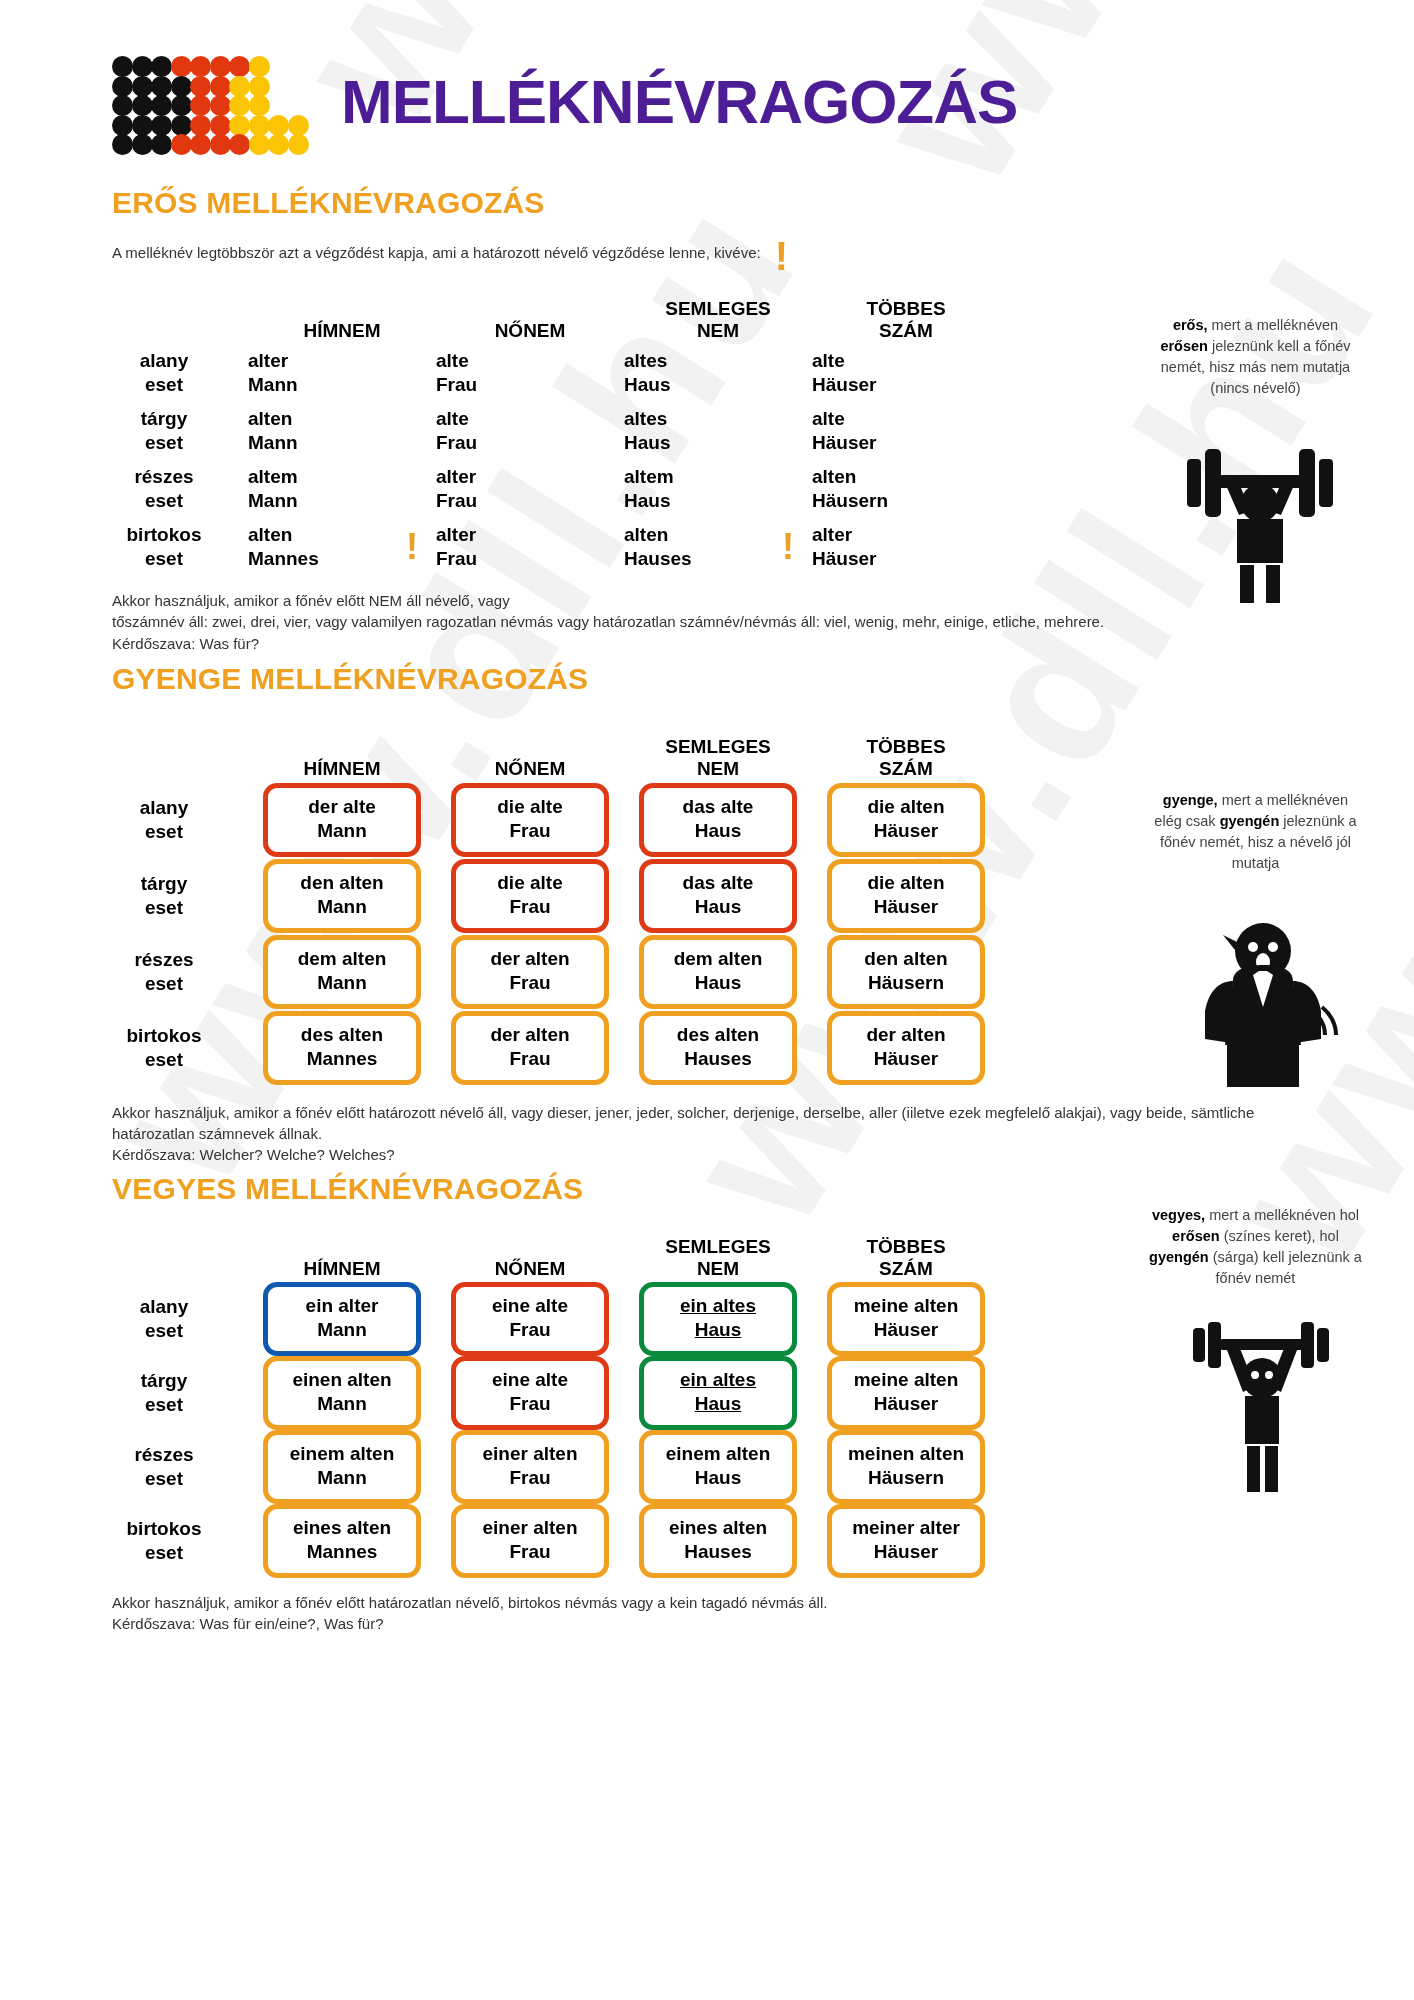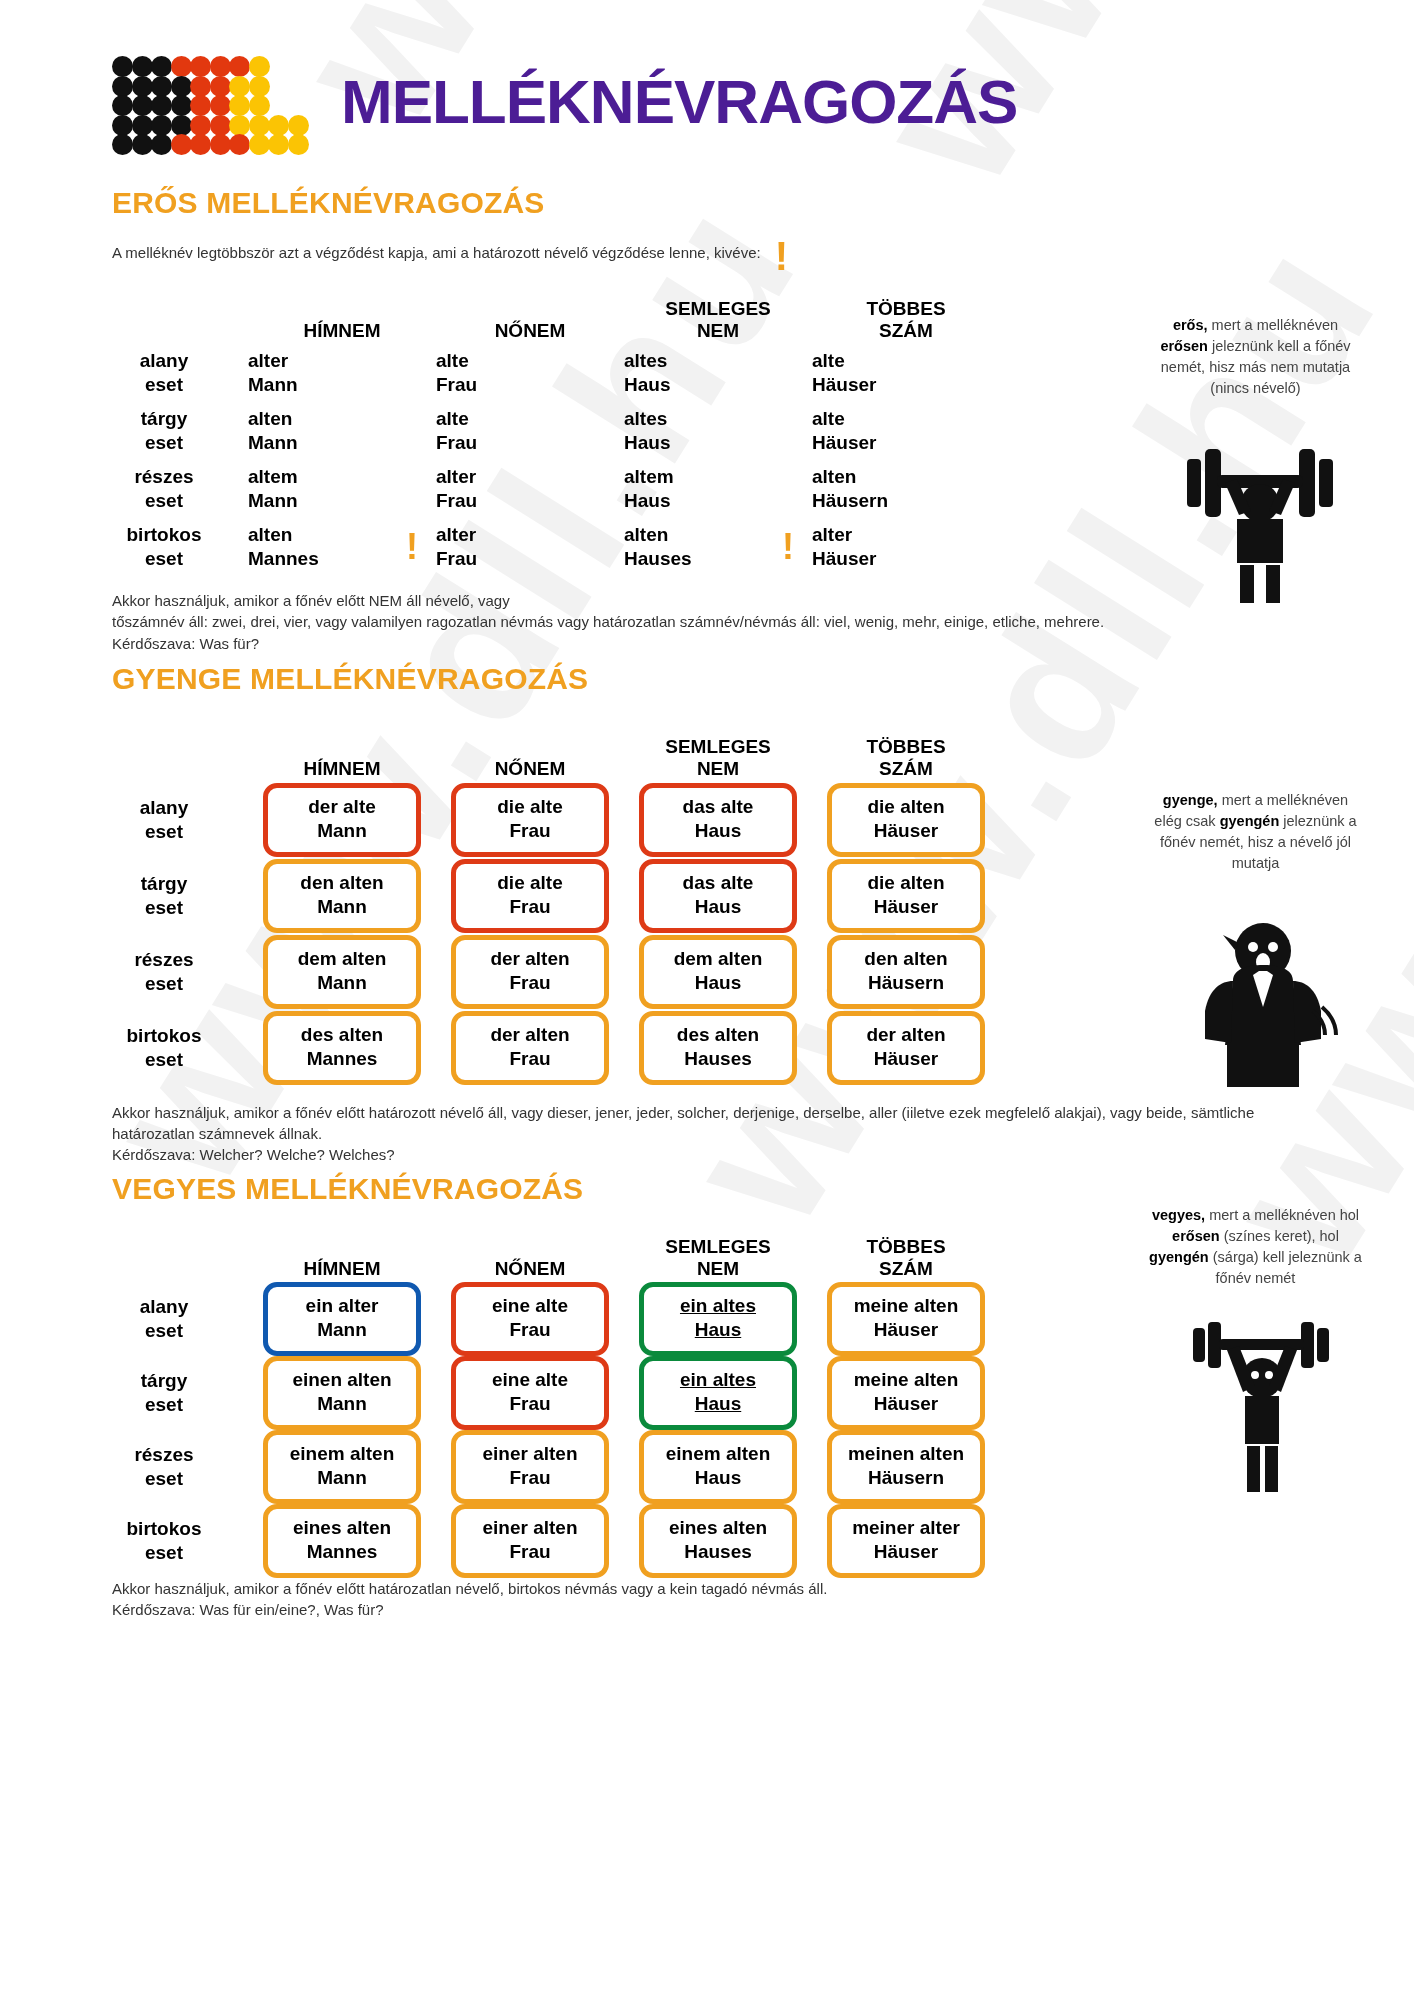--- a/index.html
+++ b/index.html
@@ -647,21 +647,21 @@
             <div>Hauses</div>
           </div>
         </div>
         <div class="boxcell">
           <div class="box">
             <div>meiner alter</div>
             <div>Häuser</div>
           </div>
         </div>
       </div>
-      <div class="notes" style="">
+      <div class="notes" style="margin-top:14px">
         <div>Akkor használjuk, amikor a főnév előtt határozatlan névelő, birtokos névmás vagy a kein tagadó névmás áll.</div>
         <div>Kérdőszava: Was für ein/eine?, Was für?</div>
       </div>
     </div>
 
 <div class="sidenote" style="left: 1148px; top: 315px;"><b>erős,</b><span> mert a melléknéven </span><b>erősen</b><span> jeleznünk kell a főnév nemét, hisz más nem mutatja (nincs névelő)</span></div>
     <div class="figure" style="left: 1165px; top: 415px;"><svg width="190" height="190" viewBox="0 0 190 190">
 <g fill="#111">
 <rect x="22" y="44" width="14" height="48" rx="4"></rect>
 <rect x="40" y="34" width="16" height="68" rx="5"></rect>

